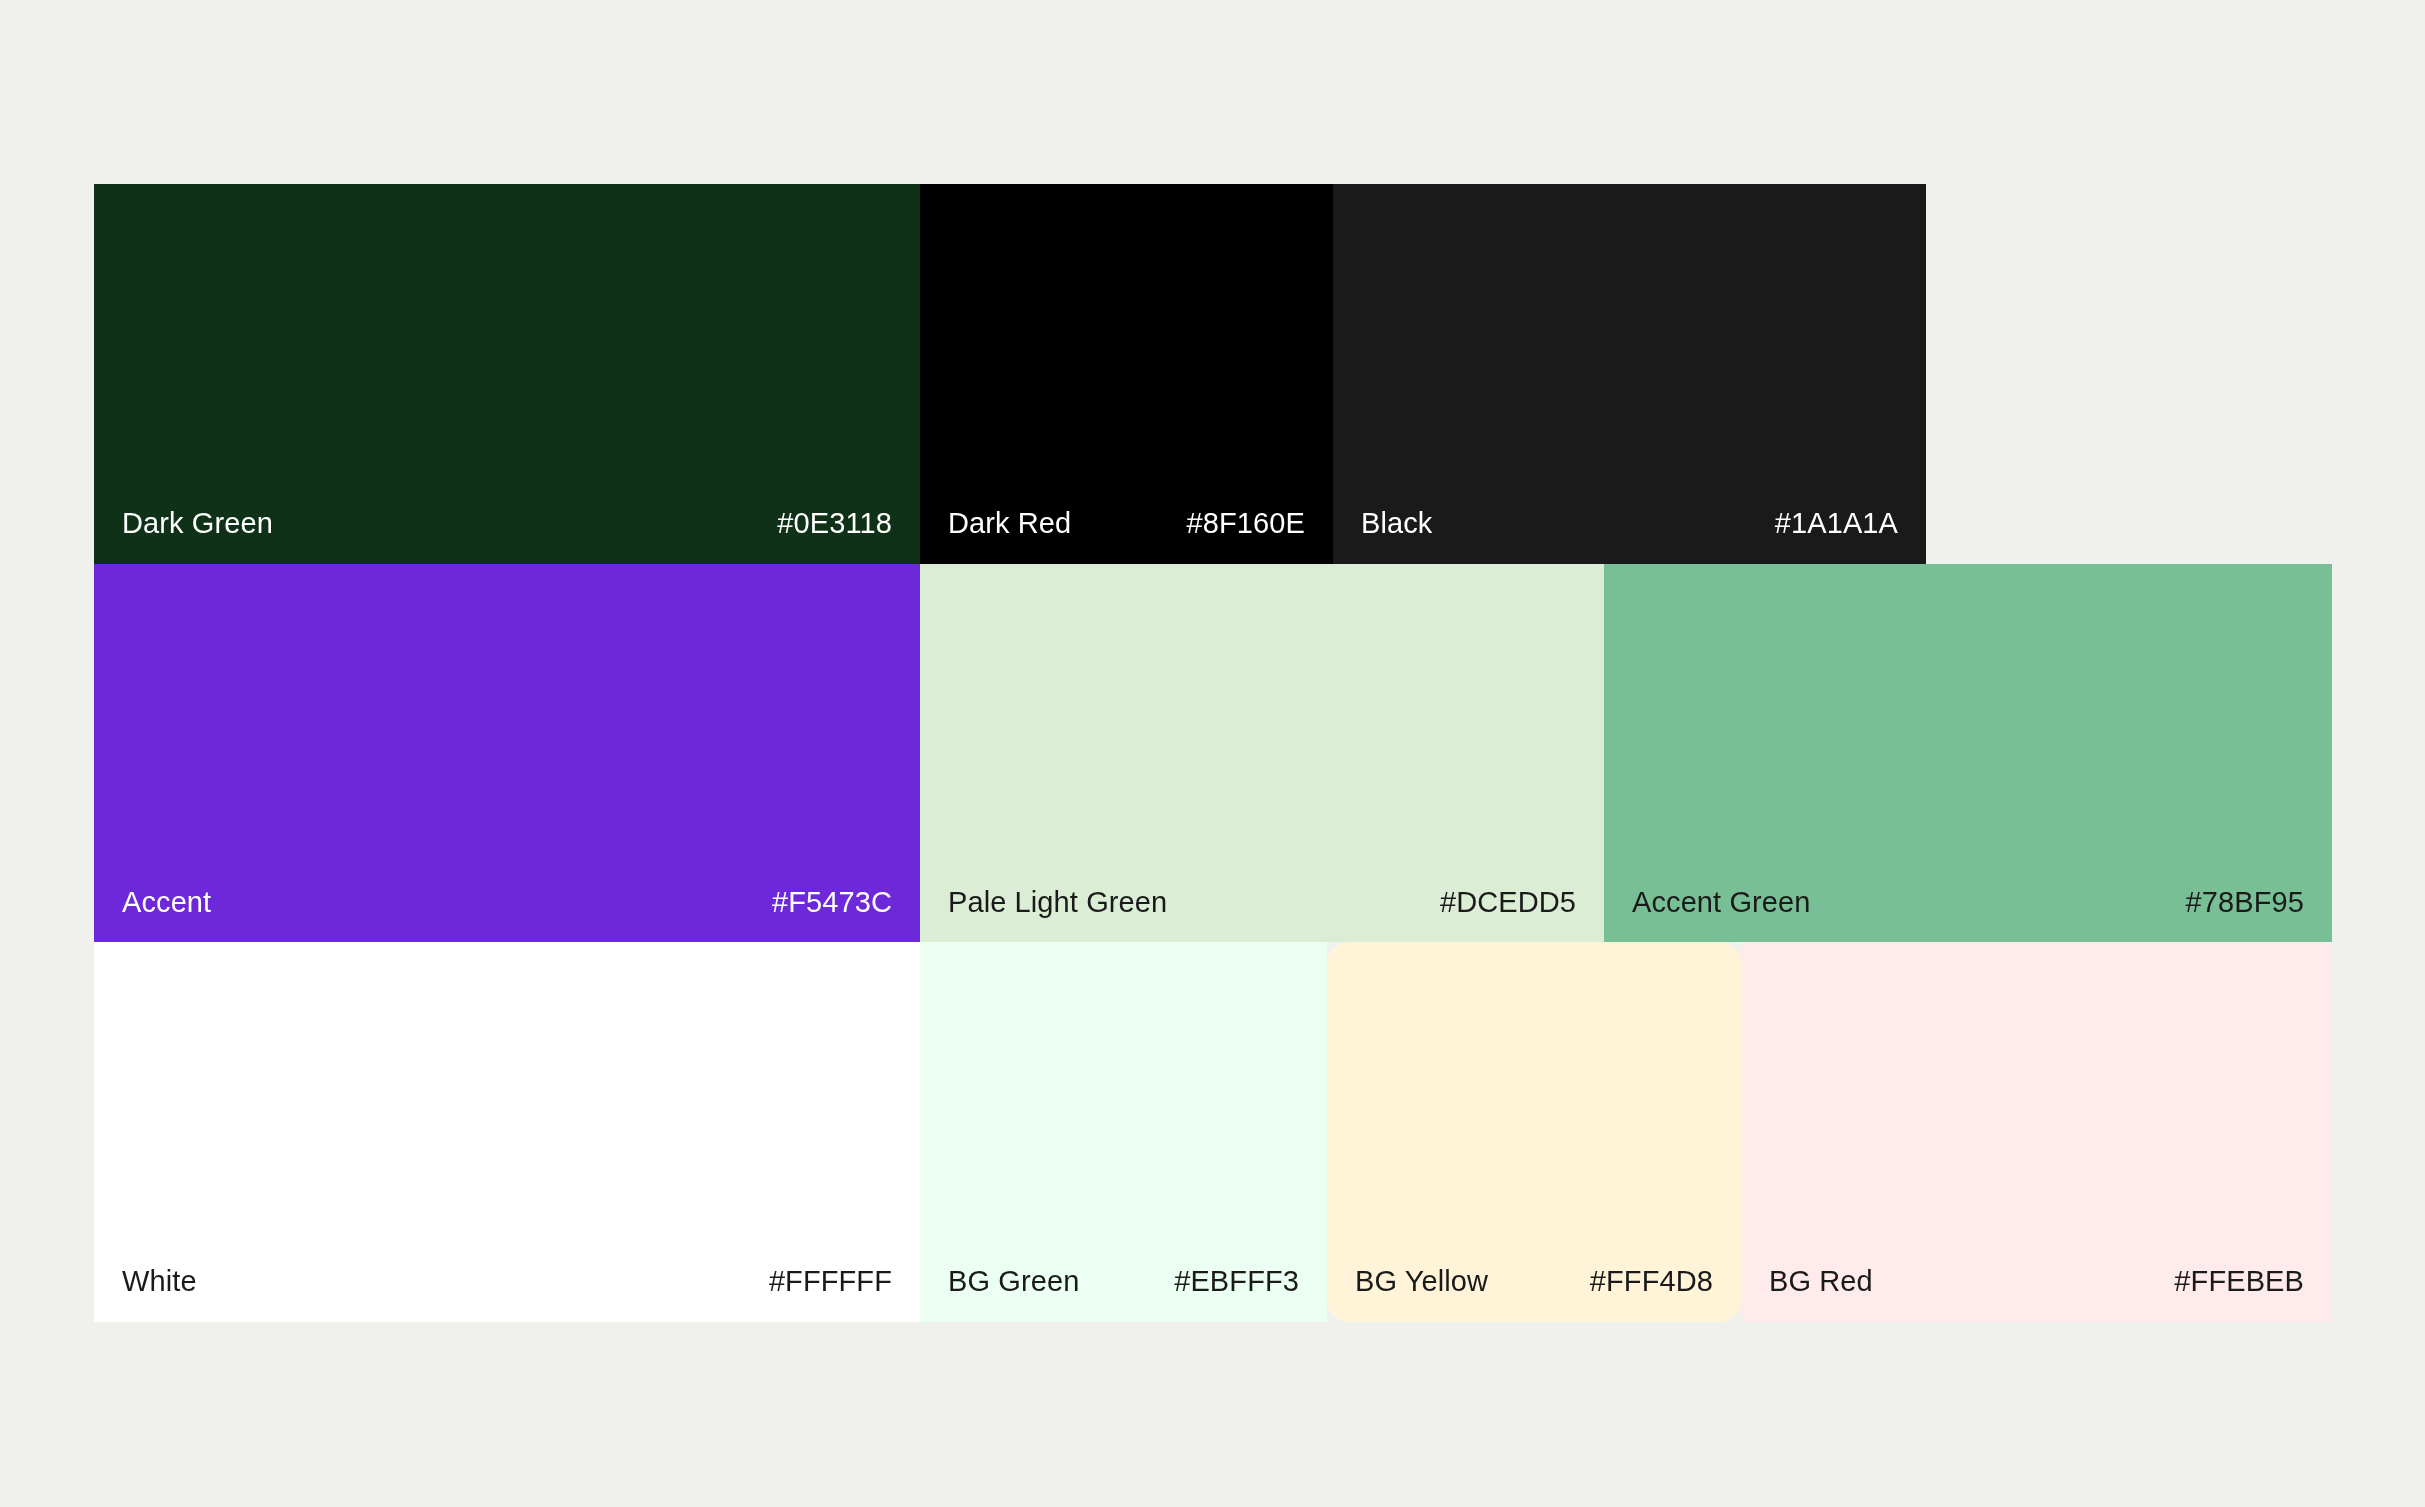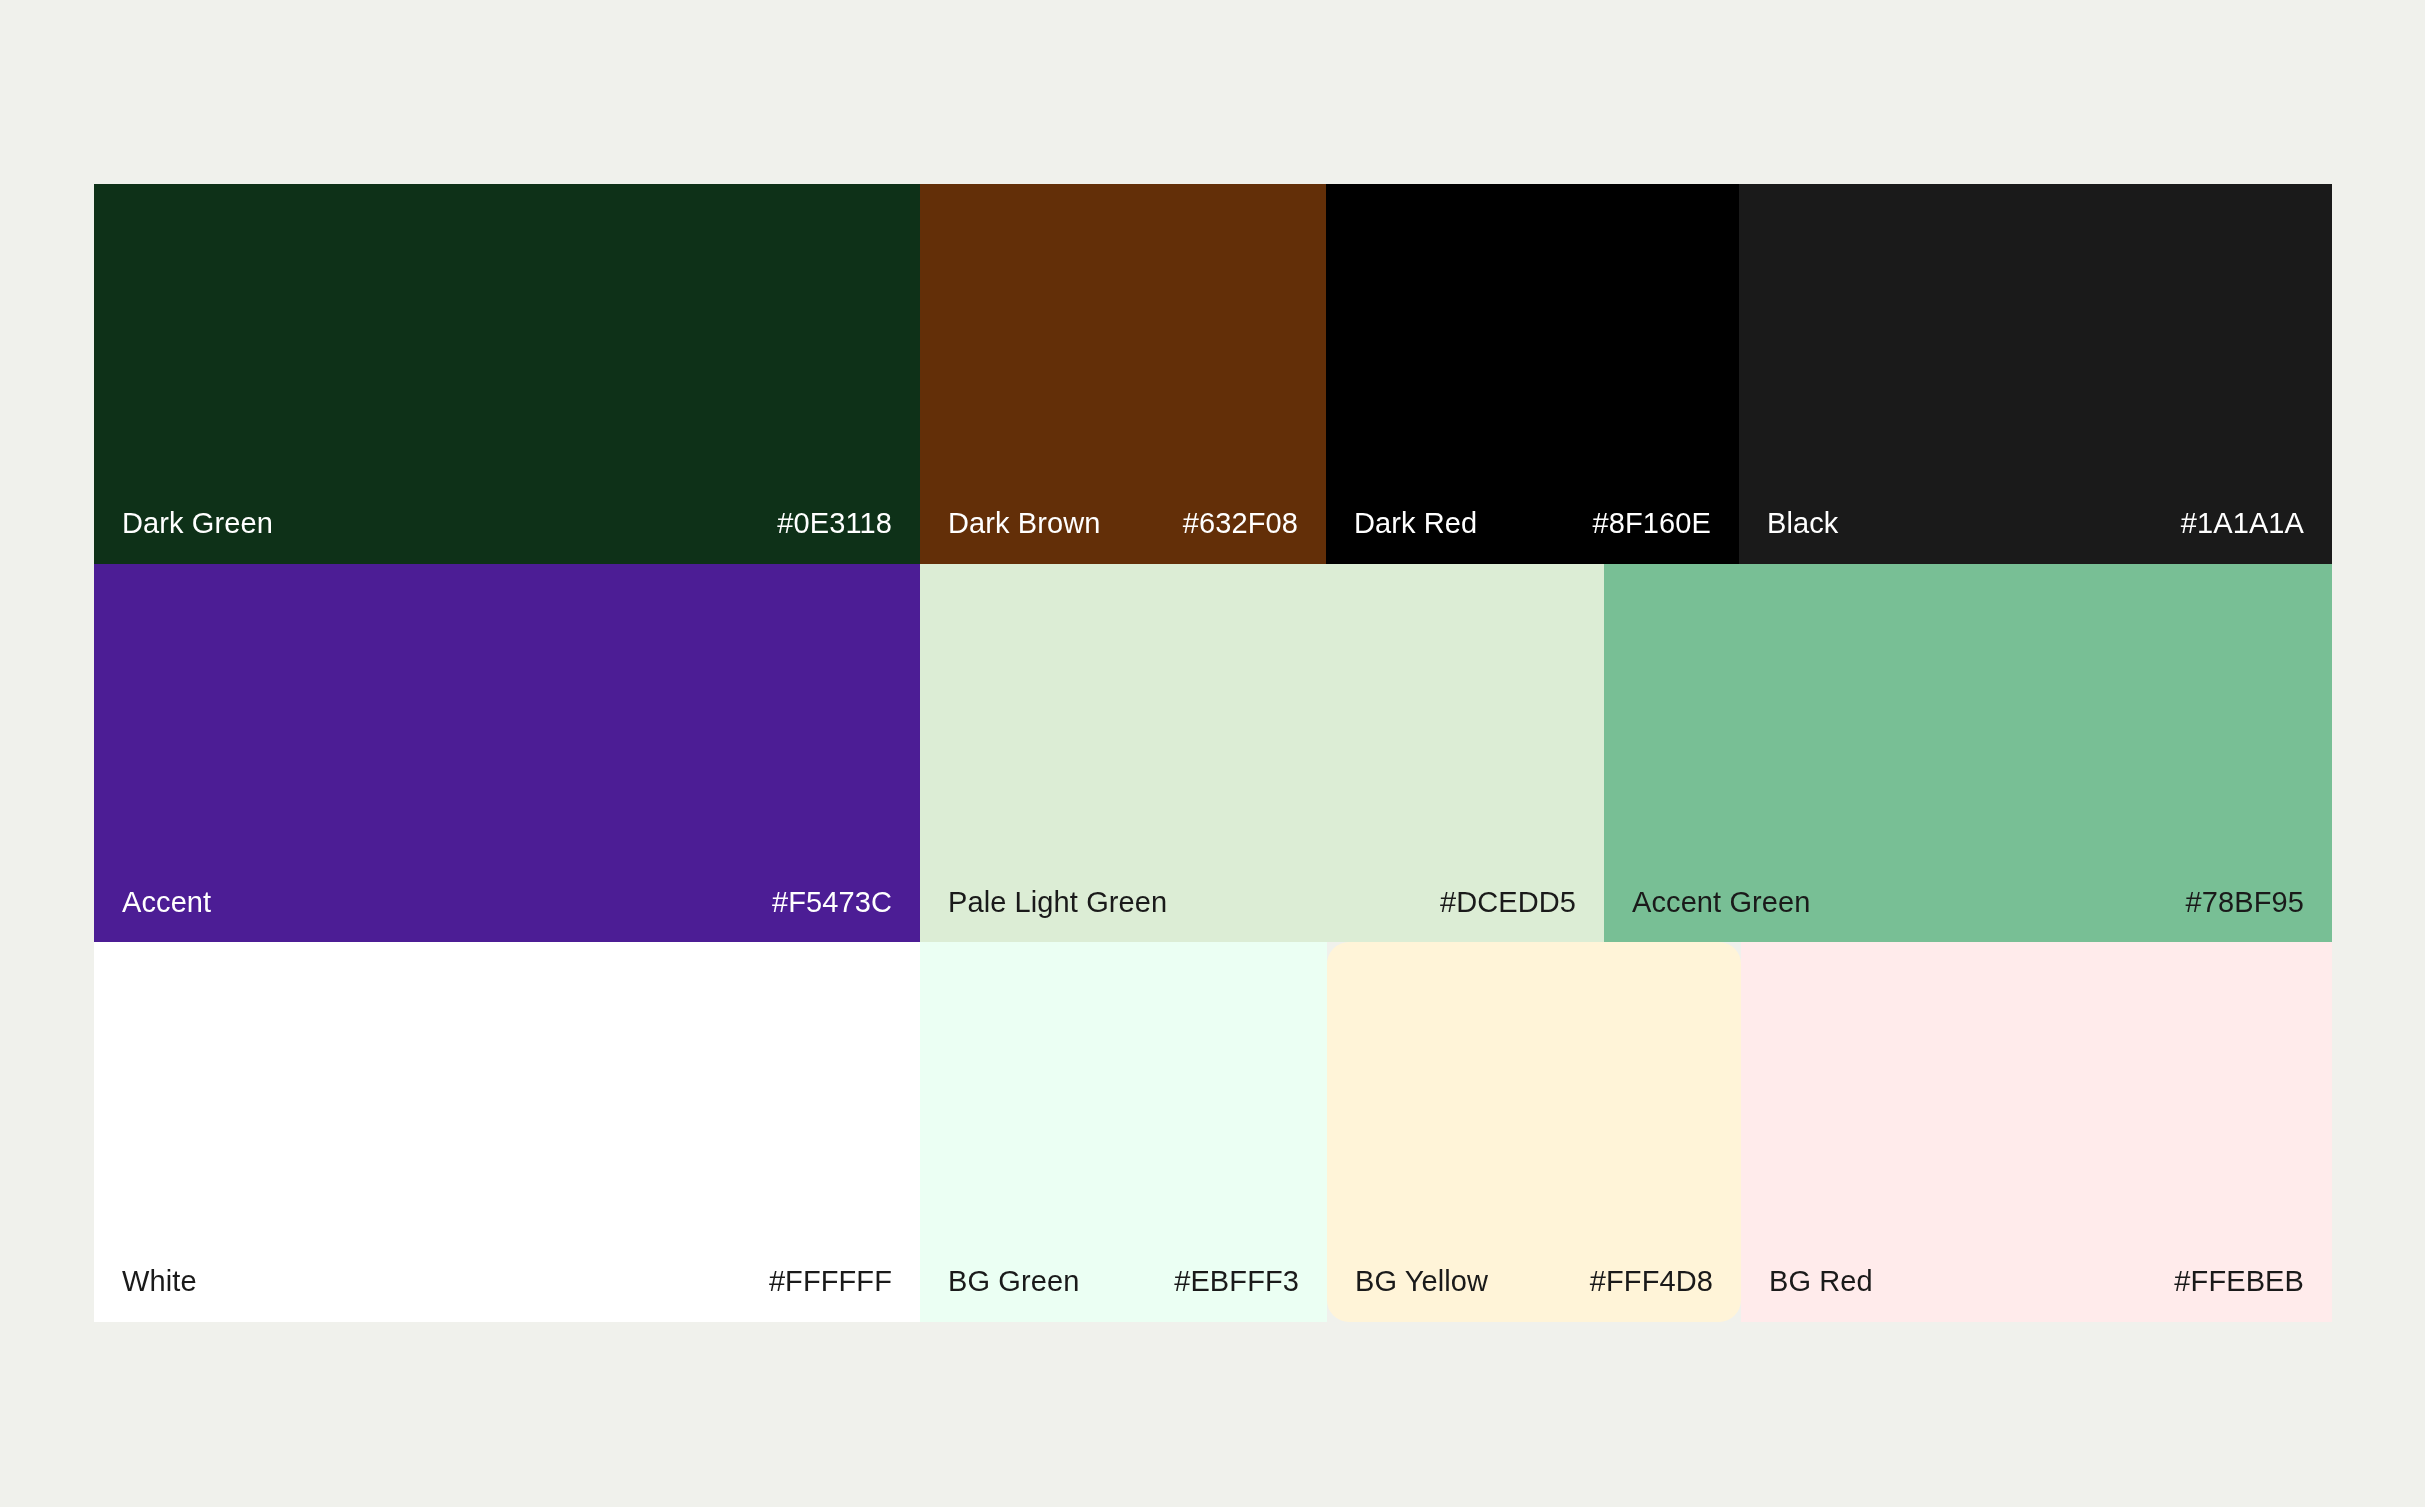--- a/index.html
+++ b/index.html
@@ -68,40 +68,36 @@
 
 <div id="palette-board">
 
   <div class="swatch-row row-1">
 
     <div class="swatch text-light" style="width:826px;background:#0E3118;">
       <div class="swatch-label">Dark Green</div>
       <div class="swatch-hex">#0E3118</div>
     </div>
 
-    <div class="swatch text-light" style="width:406px;background:#632F08;">
-      <div class="swatch-label">Dark Brown</div>
-      <div class="swatch-hex">#632F08</div>
-    </div>
 
     <div class="swatch text-light" style="width:413px;background:#000000;">
       <div class="swatch-label">Dark Red</div>
       <div class="swatch-hex">#8F160E</div>
     </div>
 
     <div class="swatch text-light" style="width:593px;background:#1A1A1A;">
       <div class="swatch-label">Black</div>
       <div class="swatch-hex">#1A1A1A</div>
     </div>
 
   </div>
 
   <div class="swatch-row row-2">
 
-    <div class="swatch text-light" style="width:826px;background:#4c1d95;">
+    <div class="swatch text-light" style="width:826px;background:#6d28d9;">
       <div class="swatch-label">Accent</div>
       <div class="swatch-hex">#F5473C</div>
     </div>
 
     <div class="swatch text-dark" style="width:684px;background:#DCEDD5;">
       <div class="swatch-label">Pale Light Green</div>
       <div class="swatch-hex">#DCEDD5</div>
     </div>
 
     <div class="swatch text-dark" style="width:728px;background:#78BF95;">

